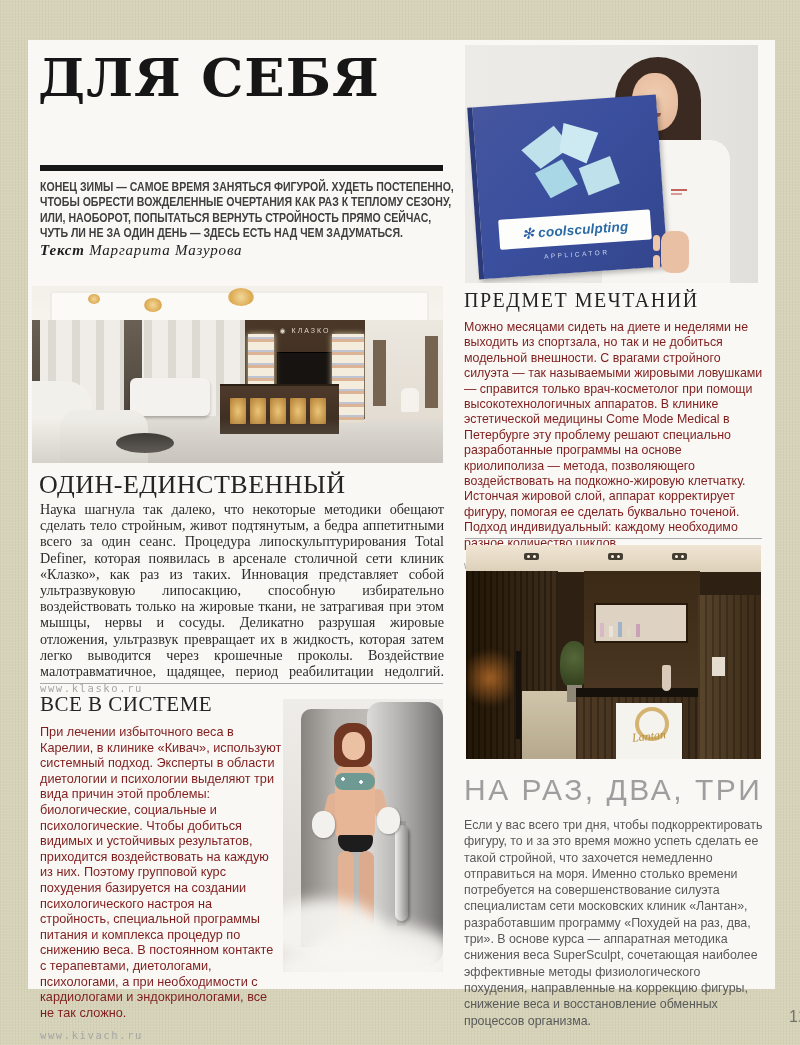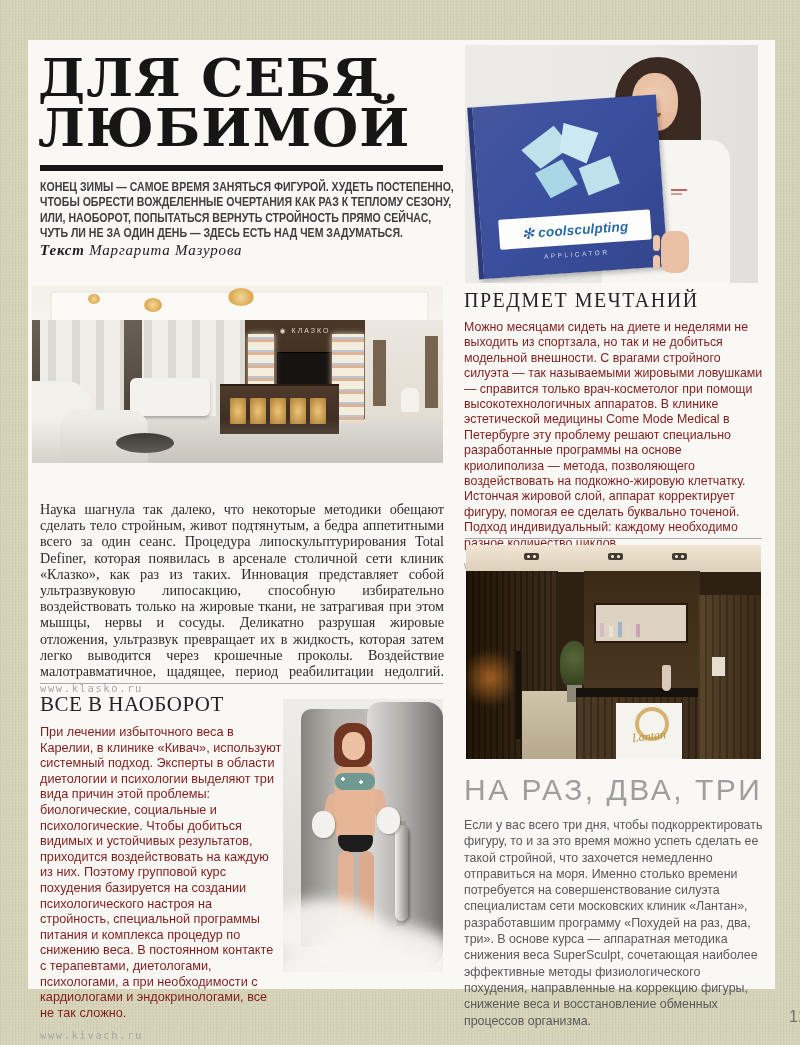--- a/index.html
+++ b/index.html
@@ -147,21 +147,20 @@
   .pagenum{font-size:16px;color:#72726a;letter-spacing:.5px;margin-left:48px;}
 </style>
 </head>
 <body>
 
 <div class="scan">
   <div class="page">
 
     <div class="ab title" style="left:10px;top:12px;">
       <div>ДЛЯ СЕБЯ</div>
-      <div>ЛЮБИМОЙ</div>
     </div>
     <div class="ab rule-thick" style="left:12px;top:125px;width:403px;"></div>
 
     <div class="ab byline" style="left:12px;top:202px;">
       <span class="b">Текст</span>
       <span>Маргарита Мазурова</span>
     </div>
 
     <div class="ab" style="left:12px;top:139px;">
       <div class="intro-line">КОНЕЦ ЗИМЫ — САМОЕ ВРЕМЯ ЗАНЯТЬСЯ ФИГУРОЙ. ХУДЕТЬ ПОСТЕПЕННО,</div>
@@ -196,26 +195,27 @@
           <i class="onyx"></i>
           <i class="onyx"></i>
       </span>
       <span class="sofa"></span>
       <span class="chairA"></span>
       <span class="chairB"></span>
       <span class="ctable"></span>
       <span class="floorshine"></span>
     </div>
 
+    <h2 class="ab h-serif h1" style="left:11px;top:430px;">ОДИН-ЕДИНСТВЕННЫЙ</h2>
     <p class="ab body-serif" style="left:12px;top:461px;width:404px;"><span>Наука шагнула так далеко, что некоторые методики обещают сделать тело стройным, живот подтянутым, а бедра аппетитными всего за один сеанс. Процедура липоскульптурирования Total Definer, которая появилась в арсенале столичной сети клиник «Клазко», как раз из таких. Инновация представляет собой ультразвуковую липосакцию, способную избирательно воздействовать только на жировые ткани, не затрагивая при этом мышцы, нервы и сосуды. Деликатно разрушая жировые отложения, ультразвук превращает их в жидкость, которая затем легко выводится через крошечные проколы. Воздействие малотравматичное, щадящее, период реабилитации недолгий.</span> <span class="url">www.klasko.ru</span></p>
 
     <div class="ab rule-thin" style="left:12px;top:643px;width:403px;"></div>
 
     <div class="ab flow" style="left:12px;top:652px;width:242px;">
-      <h2 class="h-serif h2">ВСЕ В НАОБОРОТ</h2>
+      <h2 class="h-serif h2">ВСЕ В СИСТЕМЕ</h2>
       <p class="body-sans">При лечении избыточного веса в Карелии, в клинике «Кивач», используют системный подход. Эксперты в области диетологии и психологии выделяют три вида причин этой проблемы: биологические, социальные и психологические. Чтобы добиться видимых и устойчивых результатов, приходится воздействовать на каждую из них. Поэтому групповой курс похудения базируется на создании психологического настроя на стройность, специальной программы питания и комплекса процедур по снижению веса. В постоянном контакте с терапевтами, диетологами, психологами, а при необходимости с кардиологами и эндокринологами, все не так сложно.</p>
       <span class="url">www.kivach.ru</span>
     </div>
 
     <div class="photo ph3" style="left:255px;top:659px;width:160px;height:273px;">
       <span class="chamber"></span>
       <span class="door"></span>
       <span class="hbrk" style="left:114px;top:122px;width:9px;height:8px;"></span>
       <span class="hbrk" style="left:114px;top:219px;width:9px;height:8px;"></span>
       <span class="handle"></span>

